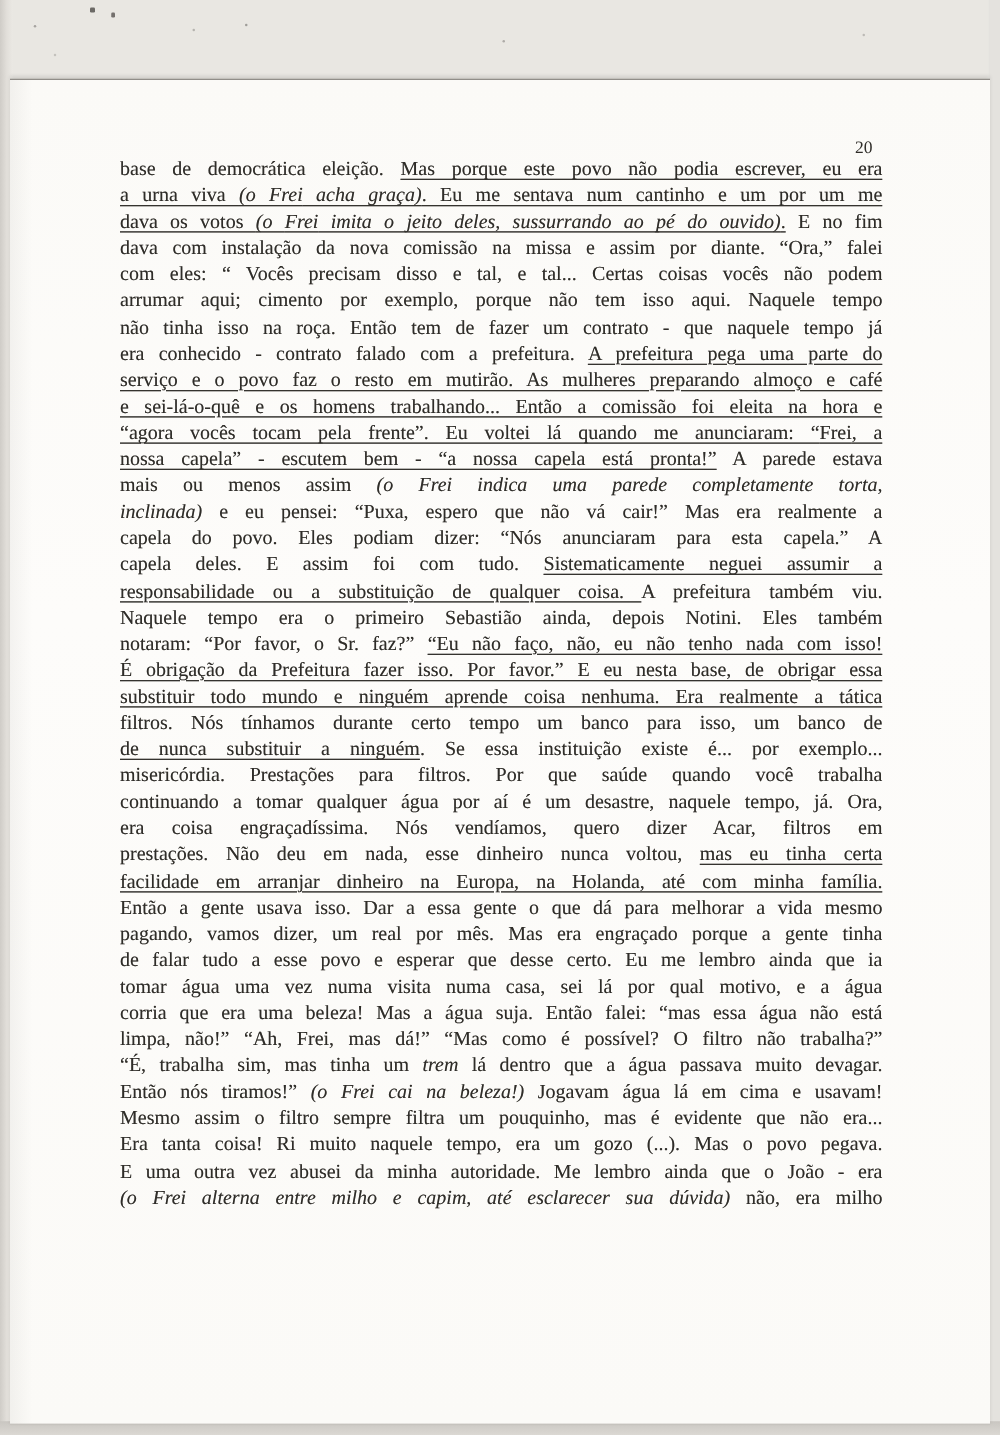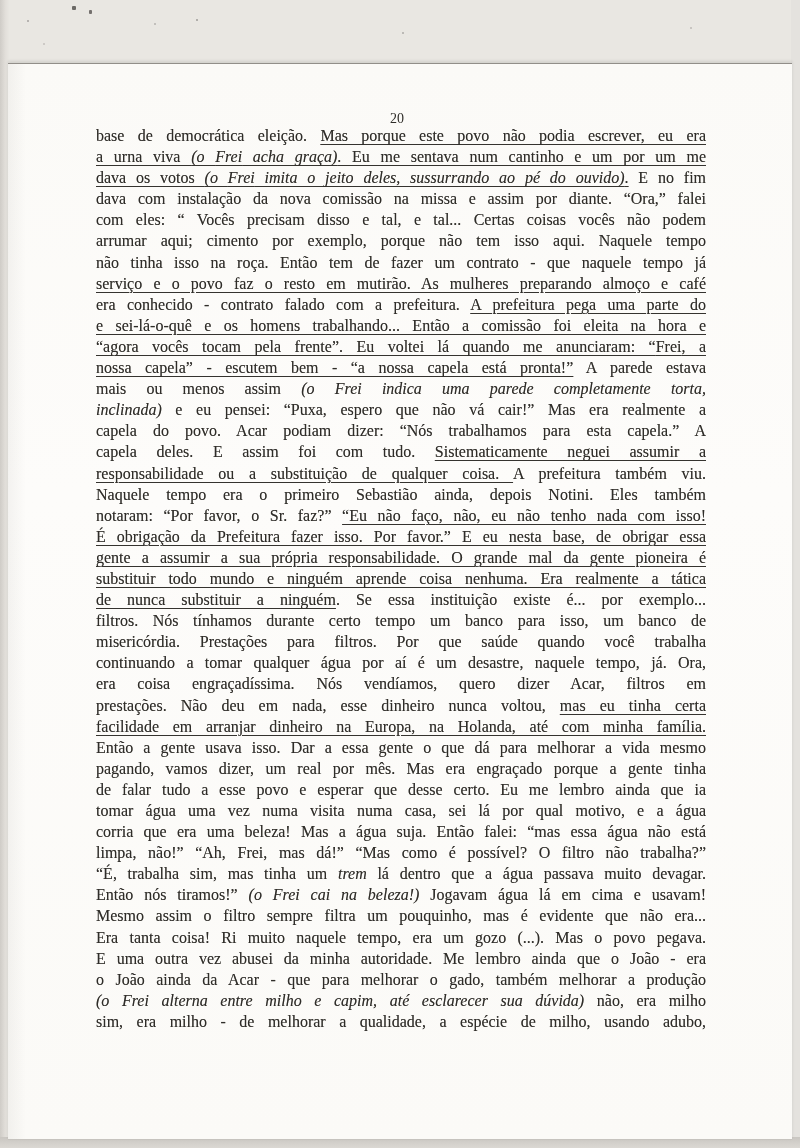--- a/index.html
+++ b/index.html
@@ -33,21 +33,21 @@
     position:absolute;left:8px;top:63px;width:784px;height:1075px;
     background:
       linear-gradient(90deg,rgba(60,55,45,0.05) 0,rgba(60,55,45,0) 18px),
       linear-gradient(180deg,#fbfaf7 0,#fdfcfa 40%,#fbfaf7 100%);
     border-top:1px solid #918e89;
     border-bottom:1px solid #c6c3be;
     box-shadow:0 -2px 3px rgba(0,0,0,0.10);
   }
   .page-number{
     position:absolute;top:47px;left:88px;width:610px;
-    text-align:center;padding-right:8px;box-sizing:border-box;
+    text-align:right;padding-right:8px;box-sizing:border-box;
     font-size:14px;color:var(--ink);
   }
   .document-text{
     position:absolute;top:61px;left:88px;width:610px;
     font-size:16px;color:var(--ink);
     word-spacing:-0.05em;
     text-shadow:0 0 0.5px rgba(45,42,38,0.45);
   }
   .line{
     height:21.1px;line-height:21.1px;
@@ -93,50 +93,47 @@
 <div class="page">
   <div class="page-number">20</div>
   <div class="document-text">
       <div class="line"><span>base de democrática eleição. </span><span class="u">Mas porque este povo não podia escrever, eu era</span></div>
       <div class="line"><span class="u">a urna viva </span><span class="u i">(o </span><span class="u i b">Frei</span><span class="u i"> acha graça)</span><span class="u">. Eu me sentava num cantinho e um por um me</span></div>
       <div class="line"><span class="u">dava os votos </span><span class="u i">(o </span><span class="u i b">Frei</span><span class="u i"> imita o jeito deles, sussurrando ao pé do ouvido)</span><span class="u">.</span><span> E no fim</span></div>
       <div class="line"><span>dava com instalação da nova comissão na missa e assim por diante. “Ora,” falei</span></div>
       <div class="line"><span>com eles: “ Vocês precisam disso e tal, e tal... Certas coisas vocês não podem</span></div>
       <div class="line"><span>arrumar aqui; cimento por exemplo, porque não tem isso aqui. Naquele tempo</span></div>
       <div class="line"><span>não tinha isso na roça. Então tem de fazer um contrato - que naquele tempo já</span></div>
+      <div class="line"><span>era conhecido - contrato falado com a prefeitura. </span><span class="u">A prefeitura pega uma parte do</span></div>
       <div class="line"><span class="u">serviço e o povo faz o resto em mutirão. As mulheres preparando almoço e café</span></div>
-      <div class="line"><span>era conhecido - contrato falado com a prefeitura. </span><span class="u">A prefeitura pega uma parte do</span></div>
       <div class="line"><span class="u">e sei-lá-o-quê e os homens trabalhando... Então a comissão foi eleita na hora e</span></div>
       <div class="line"><span class="u">“agora vocês tocam pela frente”. Eu voltei lá quando me anunciaram: “</span><span class="u b">Frei</span><span class="u">, a</span></div>
       <div class="line"><span class="u">nossa capela” - escutem bem - “a nossa capela está pronta!”</span><span> A parede estava</span></div>
       <div class="line"><span>mais ou menos assim </span><span class="i">(o </span><span class="i b">Frei</span><span class="i"> indica uma parede completamente torta,</span></div>
       <div class="line"><span class="i">inclinada)</span><span> e eu pensei: “Puxa, espero que não vá cair!” Mas era realmente a</span></div>
-      <div class="line"><span>capela do povo. Acar podiam dizer: “Nós trabalhamos para esta capela.” A</span></div>
+      <div class="line"><span>capela do povo. Eles podiam dizer: “Nós anunciaram para esta capela.” A</span></div>
       <div class="line"><span>capela deles. E assim foi com tudo. </span><span class="u">Sistematicamente neguei assumir a</span></div>
       <div class="line"><span class="u">responsabilidade ou a substituição de qualquer coisa. </span><span>A prefeitura também viu.</span></div>
       <div class="line"><span>Naquele tempo era o primeiro Sebastião ainda, depois Notini. Eles também</span></div>
       <div class="line"><span>notaram: “Por favor, o Sr. faz?” </span><span class="u">“Eu não faço, não, eu não tenho nada com isso!</span></div>
       <div class="line"><span class="u">É obrigação da Prefeitura fazer isso. Por favor.” E eu nesta base, de obrigar essa</span></div>
-      <div class="line"><span class="u">gente a assumir a sua própria responsabilidade. O grande mal da gente pioneira é</span></div>
       <div class="line"><span class="u">substituir todo mundo e ninguém aprende coisa nenhuma. Era realmente a tática</span></div>
+      <div class="line"><span>filtros. Nós tínhamos durante certo tempo um banco para isso, um banco de</span></div>
       <div class="line"><span class="u">de nunca substituir a ninguém</span><span>. Se essa instituição existe é... por exemplo...</span></div>
-      <div class="line"><span>filtros. Nós tínhamos durante certo tempo um banco para isso, um banco de</span></div>
       <div class="line"><span>misericórdia. Prestações para filtros. Por que saúde quando você trabalha</span></div>
       <div class="line"><span>continuando a tomar qualquer água por aí é um desastre, naquele tempo, já. Ora,</span></div>
       <div class="line"><span>era coisa engraçadíssima. Nós vendíamos, quero dizer Acar, filtros em</span></div>
       <div class="line"><span>prestações. Não deu em nada, esse dinheiro nunca voltou, </span><span class="u">mas eu tinha certa</span></div>
       <div class="line"><span class="u">facilidade em arranjar dinheiro na Europa, na Holanda, até com minha família.</span></div>
       <div class="line"><span>Então a gente usava isso. Dar a essa gente o que dá para melhorar a vida mesmo</span></div>
       <div class="line"><span>pagando, vamos dizer, um real por mês. Mas era engraçado porque a gente tinha</span></div>
       <div class="line"><span>de falar tudo a esse povo e esperar que desse certo. Eu me lembro ainda que ia</span></div>
       <div class="line"><span>tomar água uma vez numa visita numa casa, sei lá por qual motivo, e a água</span></div>
       <div class="line"><span>corria que era uma beleza! Mas a água suja. Então falei: “mas essa água não está</span></div>
       <div class="line"><span>limpa, não!” “Ah, </span><span class="b">Frei</span><span>, mas dá!” “Mas como é possível? O filtro não trabalha?”</span></div>
       <div class="line"><span>“É, trabalha sim, mas tinha um </span><span class="i">trem</span><span> lá dentro que a água passava muito devagar.</span></div>
       <div class="line"><span>Então nós tiramos!” </span><span class="i">(o </span><span class="i b">Frei</span><span class="i"> cai na beleza!)</span><span> Jogavam água lá em cima e usavam!</span></div>
       <div class="line"><span>Mesmo assim o filtro sempre filtra um pouquinho, mas é evidente que não era...</span></div>
       <div class="line"><span>Era tanta coisa! Ri muito naquele tempo, era um gozo (...). Mas o povo pegava.</span></div>
       <div class="line"><span>E uma outra vez abusei da minha autoridade. Me lembro ainda que o João - era</span></div>
-      <div class="line"><span>o João ainda da Acar - que para melhorar o gado, também melhorar a produção</span></div>
       <div class="line"><span class="i">(o </span><span class="i b">Frei</span><span class="i"> alterna entre milho e capim, até esclarecer sua dúvida)</span><span> não, era milho</span></div>
-      <div class="line"><span>sim, era milho - de melhorar a qualidade, a espécie de milho, usando adubo,</span></div>
     </div>
 </div>
 
 </body></html>

